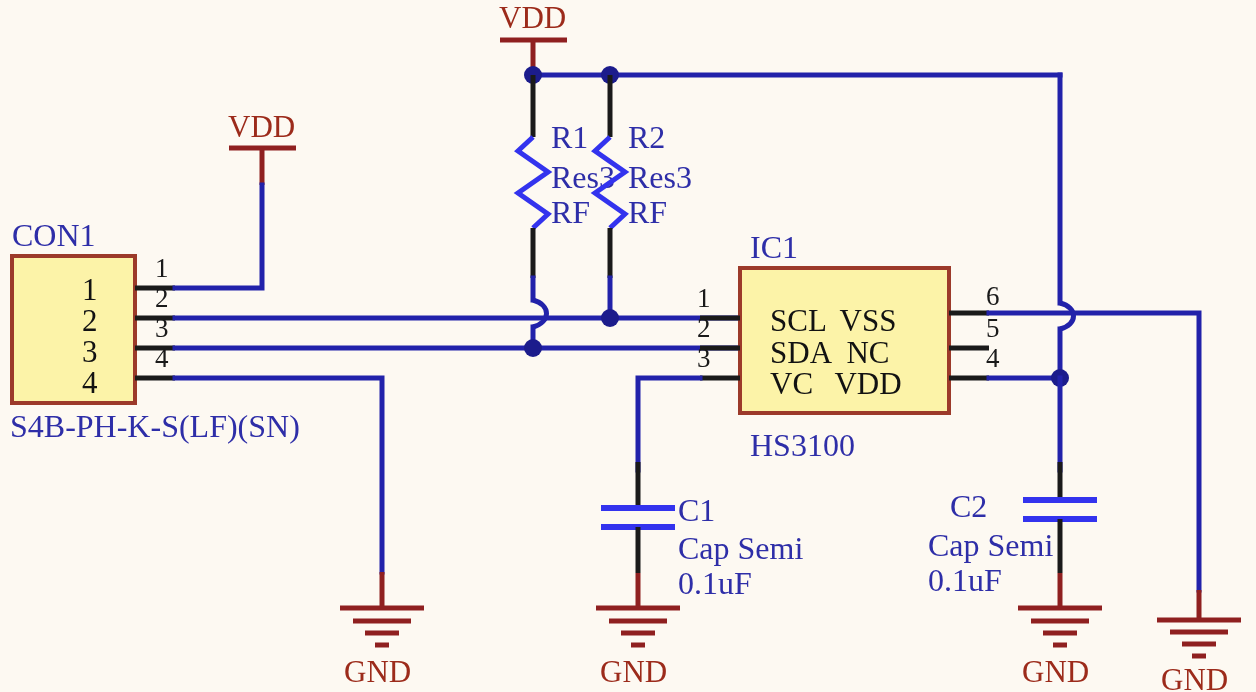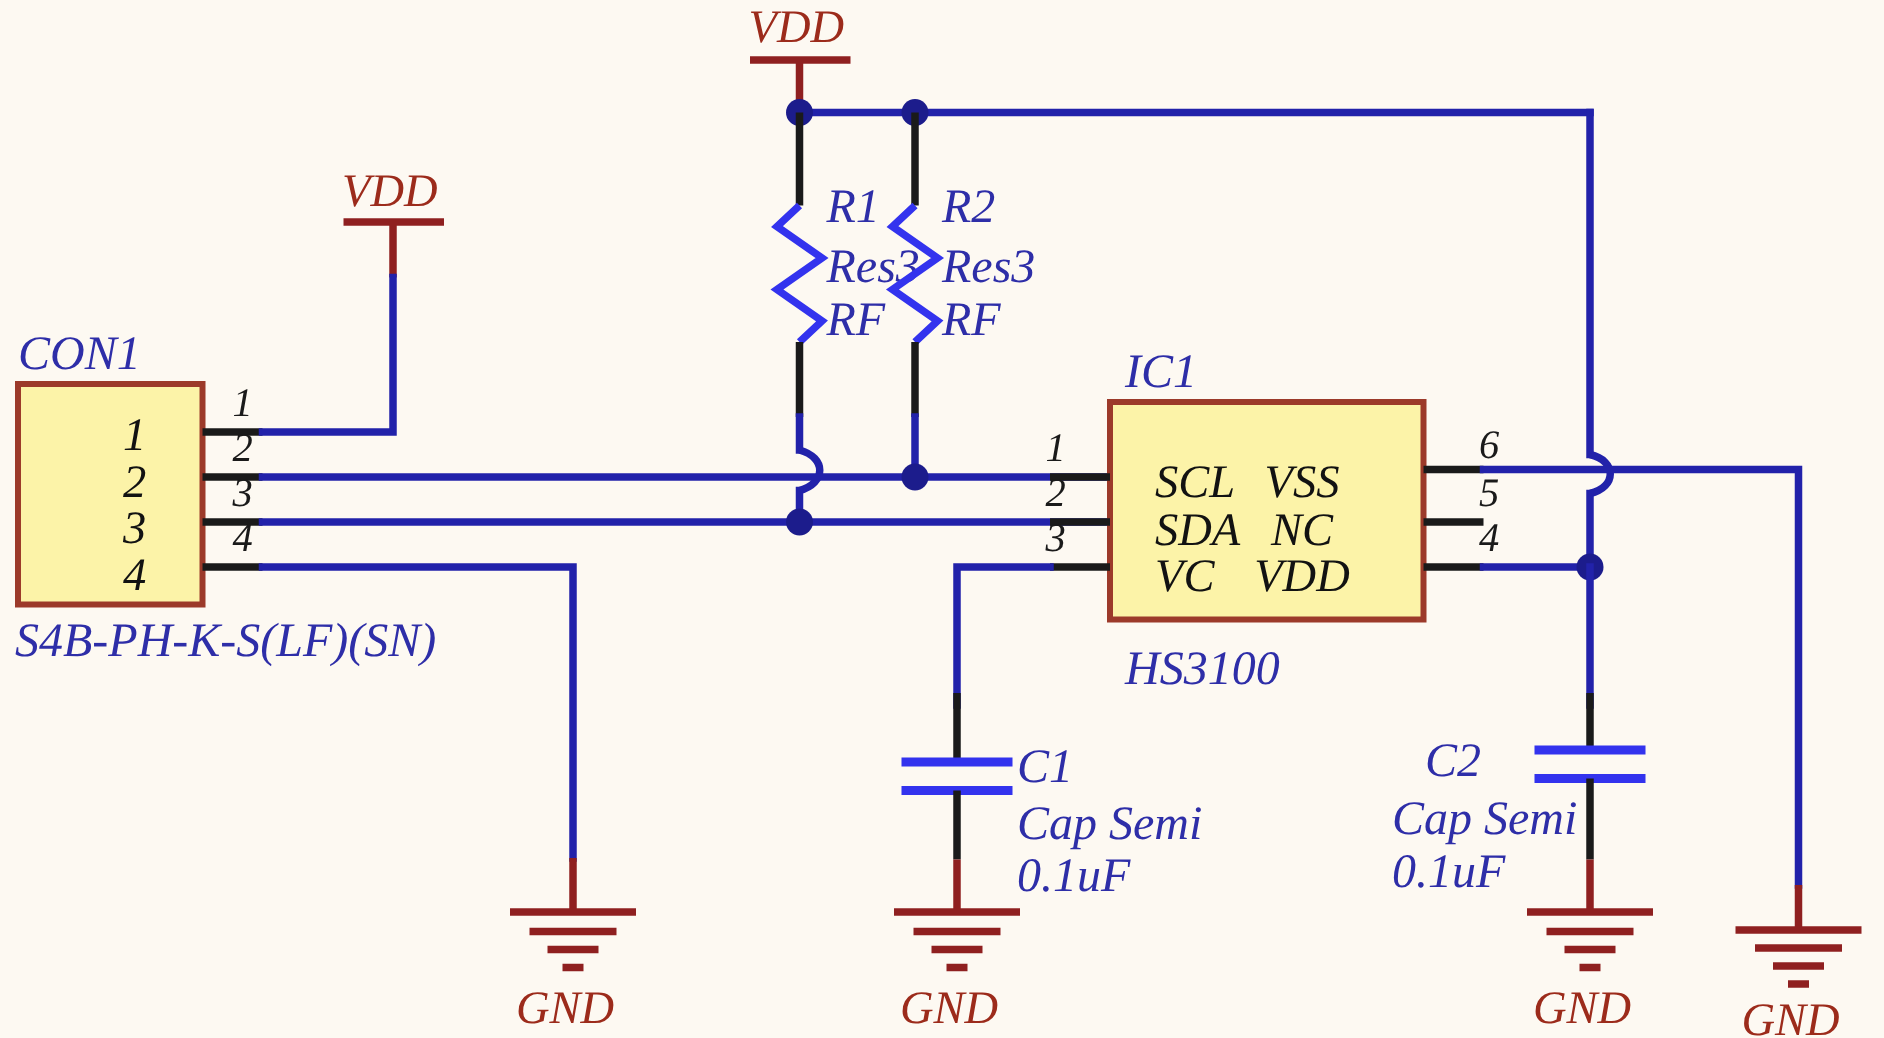--- a/index.html
+++ b/index.html
@@ -12,21 +12,20 @@
     width: 1256px;
     height: 692px;
     overflow: hidden;
     font-family: "Liberation Serif", serif;
   }
   #schematic-root {
     position: relative;
     width: 1100px;
     height: 692px;
     background: #14b8a6;
-    font-style: italic;
   }
   svg#schematic {
     display: block;
     width: 1256px;
     height: 692px;
     background: #fdf9f2;
   }
   .wire        { stroke: #2222aa; stroke-width: 5; fill: none; stroke-linecap: square; }
   .pinstub     { stroke: #1a1a1a; stroke-width: 5; fill: none; stroke-linecap: butt; }
   .powerwire   { stroke: #8f2020; stroke-width: 5; fill: none; stroke-linecap: butt; }

